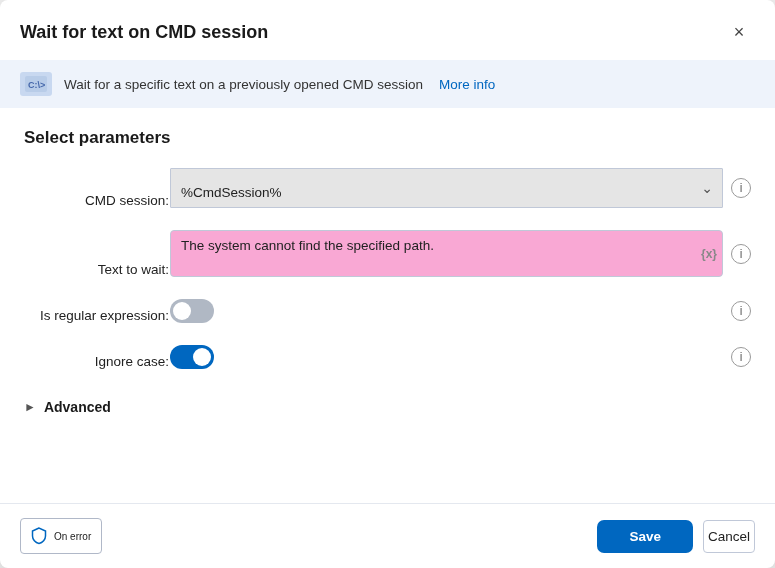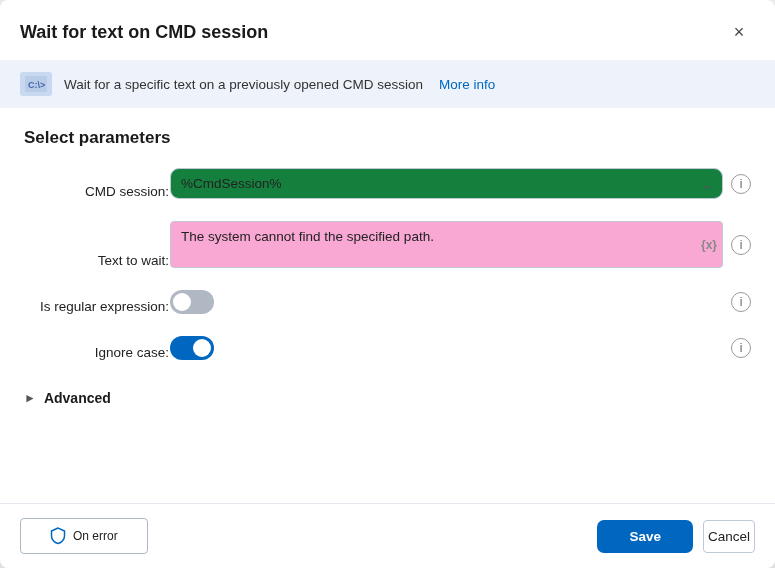--- a/index.html
+++ b/index.html
@@ -103,26 +103,26 @@
       display: flex;
       align-items: center;
       gap: 8px;
     }
     .select-wrapper {
       flex: 1;
       position: relative;
     }
     .select-field {
       width: 100%;
-      padding: 7px 36px 7px 10px;
+      padding: 16px 36px 7px 10px;
       border: 1.5px solid #c0c8d8;
-      border-radius: 9px;
-      font-size: 13.5px;
-      color: #222;
-      background: #15803d;
+      border-radius: 1px;
+      font-size: 13.5px;
+      color: #222;
+      background: #e5e5e5;
       appearance: none;
       cursor: pointer;
       outline: none;
     }
     .select-arrow {
       position: absolute;
       right: 10px;
       top: 50%;
       transform: translateY(-50%);
       pointer-events: none;
@@ -216,25 +216,25 @@
       align-items: center;
       justify-content: space-between;
       padding: 14px 20px;
       border-top: 1.5px solid #e4e8ef;
       margin-top: auto;
     }
     .on-error-btn {
       display: flex;
       align-items: center;
       gap: 7px;
-      padding: 8px 29px;
+      padding: 8px 10px;
       border: 1.5px solid #b0b8c8;
       border-radius: 4px;
       background: #fff;
-      font-size: 12px;
+      font-size: 10px;
       color: #222;
       cursor: pointer;
     }
     .footer-right {
       display: flex;
       gap: 10px;
     }
     .save-btn {
       padding: 8px 32px;
       background: #0067c0;

